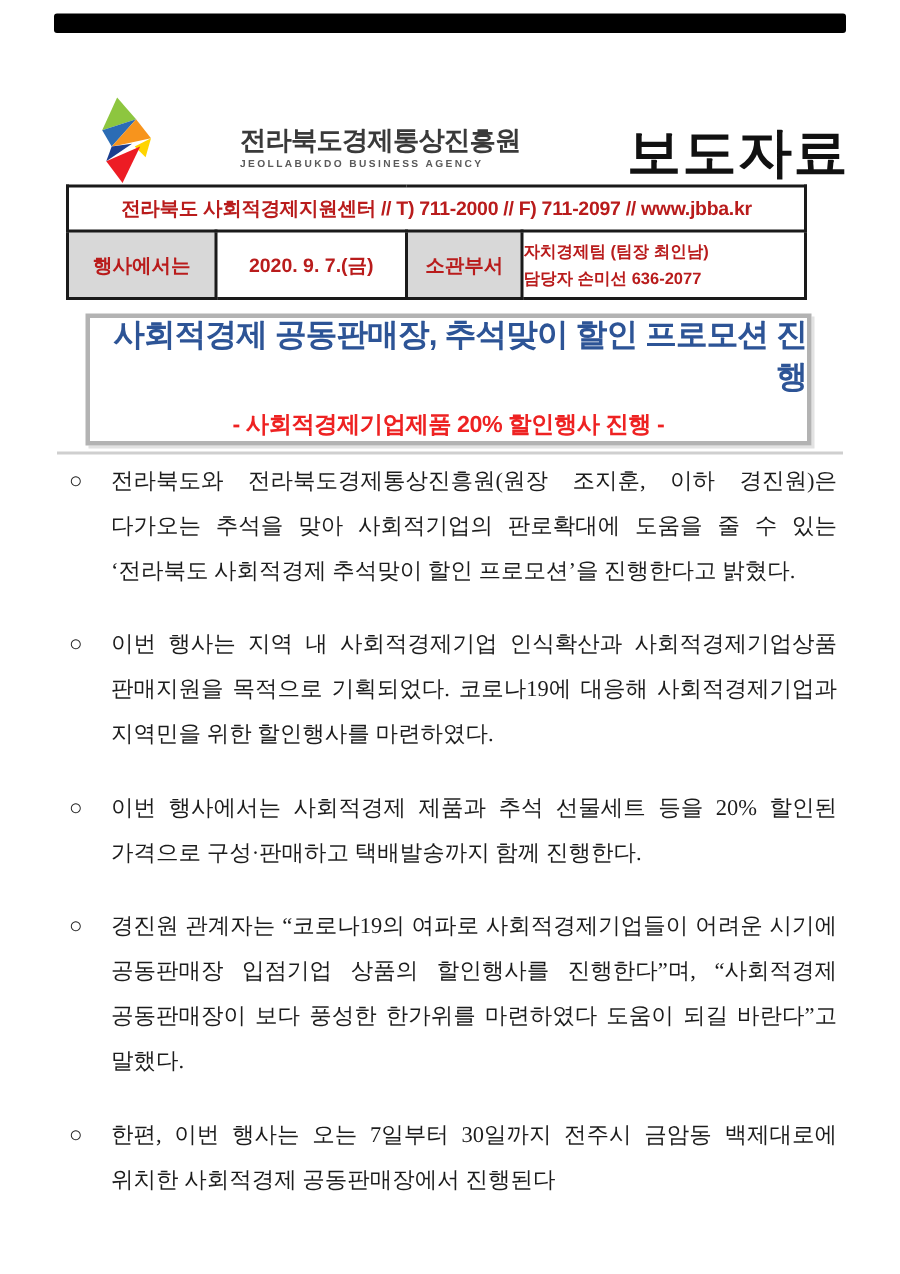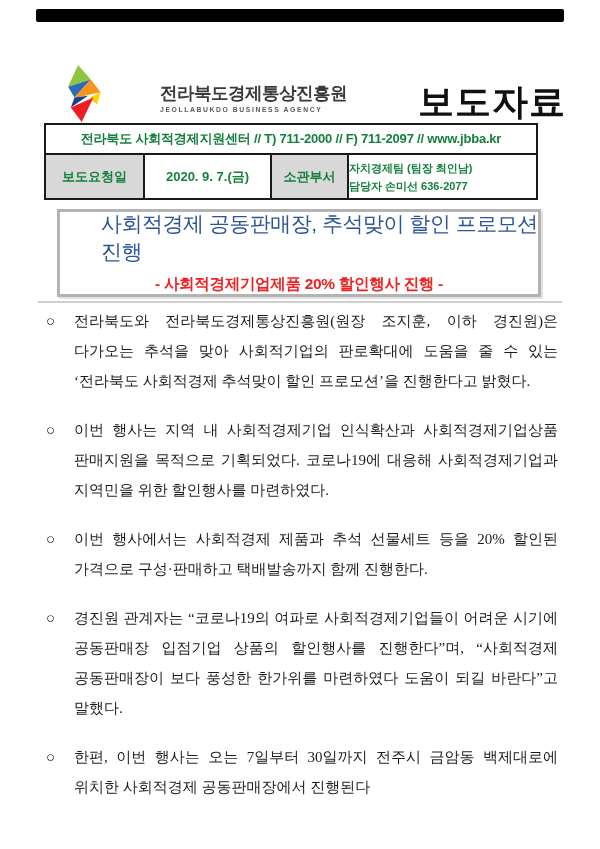--- a/index.html
+++ b/index.html
@@ -14,33 +14,33 @@
   #logo svg{width:47px;height:60px;display:block;}
   .logo-text{margin-left:7px;margin-top:10px;}
   .logo-kr{font-size:17.5px;font-weight:bold;color:#3a3a3a;letter-spacing:-0.5px;line-height:20px;}
   .logo-en{font-size:6.8px;font-weight:bold;color:#5a5a5a;letter-spacing:1.6px;line-height:10px;margin-top:2px;}
   #doc-type{
     position:absolute;right:34px;top:82px;font-size:36px;font-weight:900;color:#111;
     letter-spacing:1px;line-height:40px;
   }
   
   #info-table{position:absolute;left:44px;top:123px;width:494px;border-collapse:collapse;
-    font-size:13px;color:#15803d;}
+    font-size:13px;color:#b91c1c;}
   #info-table td{border:2px solid #1a1a1a;padding:0;}
   .contact-cell{height:28px;text-align:center;font-weight:bold;letter-spacing:-0.2px;}
   .label-cell{background:#d8d8d8;text-align:center;font-weight:bold;height:43px;}
   .value-cell{text-align:center;font-weight:bold;}
   .dept-cell{padding:3px 6px 3px 9px;font-weight:bold;font-size:11px;line-height:18px;}
   
   #headline-box{
     position:absolute;left:57px;top:209px;width:478px;height:82px;
     border:3px solid #b3b3b3;background:#fff;box-shadow:2px 2px 0 #e2e2e2;
     display:flex;flex-direction:column;align-items:center;justify-content:center;
   }
-  .headline-title{font-size:21px;font-weight:400;letter-spacing:-0.5px;line-height:28px;text-align:left;padding-left:41px;}
+  .headline-title{font-size:21px;font-weight:700;letter-spacing:-0.5px;line-height:28px;text-align:right;}
   .headline-sub{font-size:15.5px;font-weight:bold;letter-spacing:-0.3px;line-height:24px;margin-top:6px;text-align:center;}
   #headline-rule{position:absolute;left:38px;top:301px;width:524px;height:2px;background:#cfcfcf;}
   
   #body-text{
     position:absolute;left:40px;top:306px;width:518px;
     font-family:"Liberation Serif",serif;font-size:15px;line-height:30px;color:#1c1c1c;
   }
   .para{position:relative;padding-left:34px;text-align:justify;margin-bottom:19px;word-break:keep-all;}
   .para .bullet{position:absolute;left:6px;top:0;}
 </style>
@@ -67,21 +67,21 @@
   </div>
 
   <div id="doc-type">보도자료</div>
 
   <table id="info-table">
     <tbody>
         <tr>
       <td class="contact-cell" colspan="4">전라북도 사회적경제지원센터 // T) 711-2000 // F) 711-2097 //  www.jbba.kr</td>
     </tr>
     <tr>
-      <td class="label-cell" style="width: 97px; background: rgb(216, 216, 216);">보도요청일</td>
+      <td class="label-cell" style="width: 97px; background: rgb(216, 216, 216);">행사에서는</td>
       <td class="value-cell" style="width:125px">2020. 9. 7.(금)</td>
       <td class="label-cell" style="width: 75px; background: rgb(216, 216, 216);">소관부서</td>
       <td class="dept-cell">
         <div>자치경제팀 (팀장 최인남)</div>
         <div>담당자 손미선  636-2077</div>
       </td>
     </tr>
   </tbody>
     </table>
 

